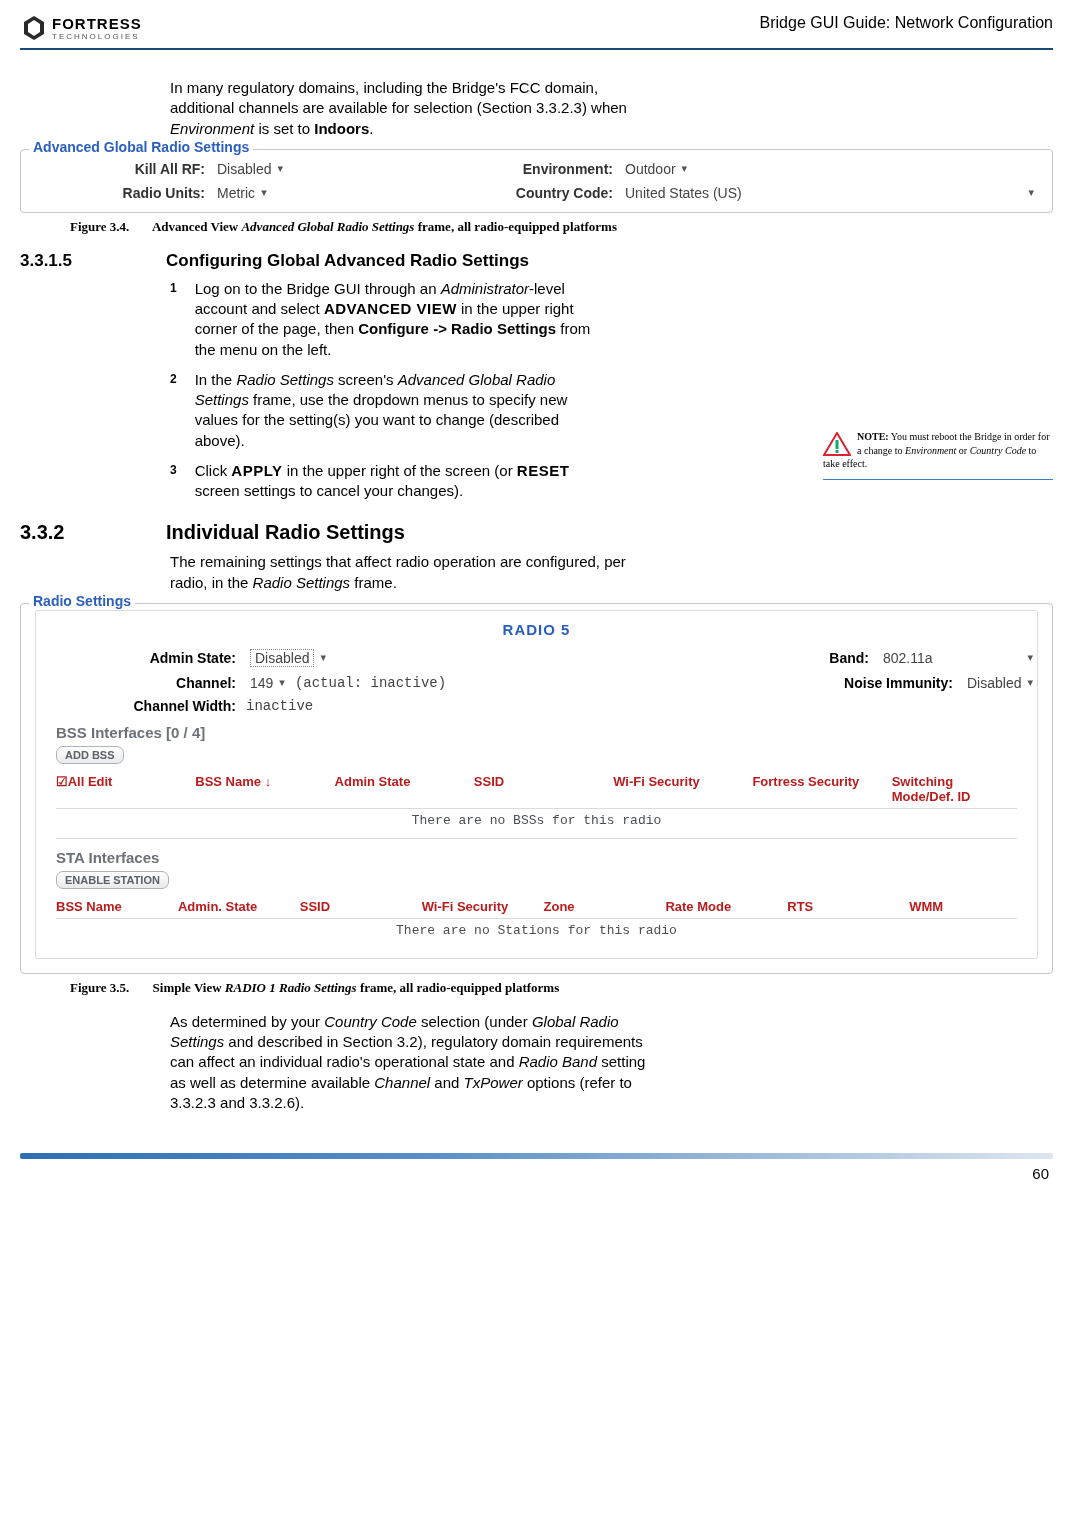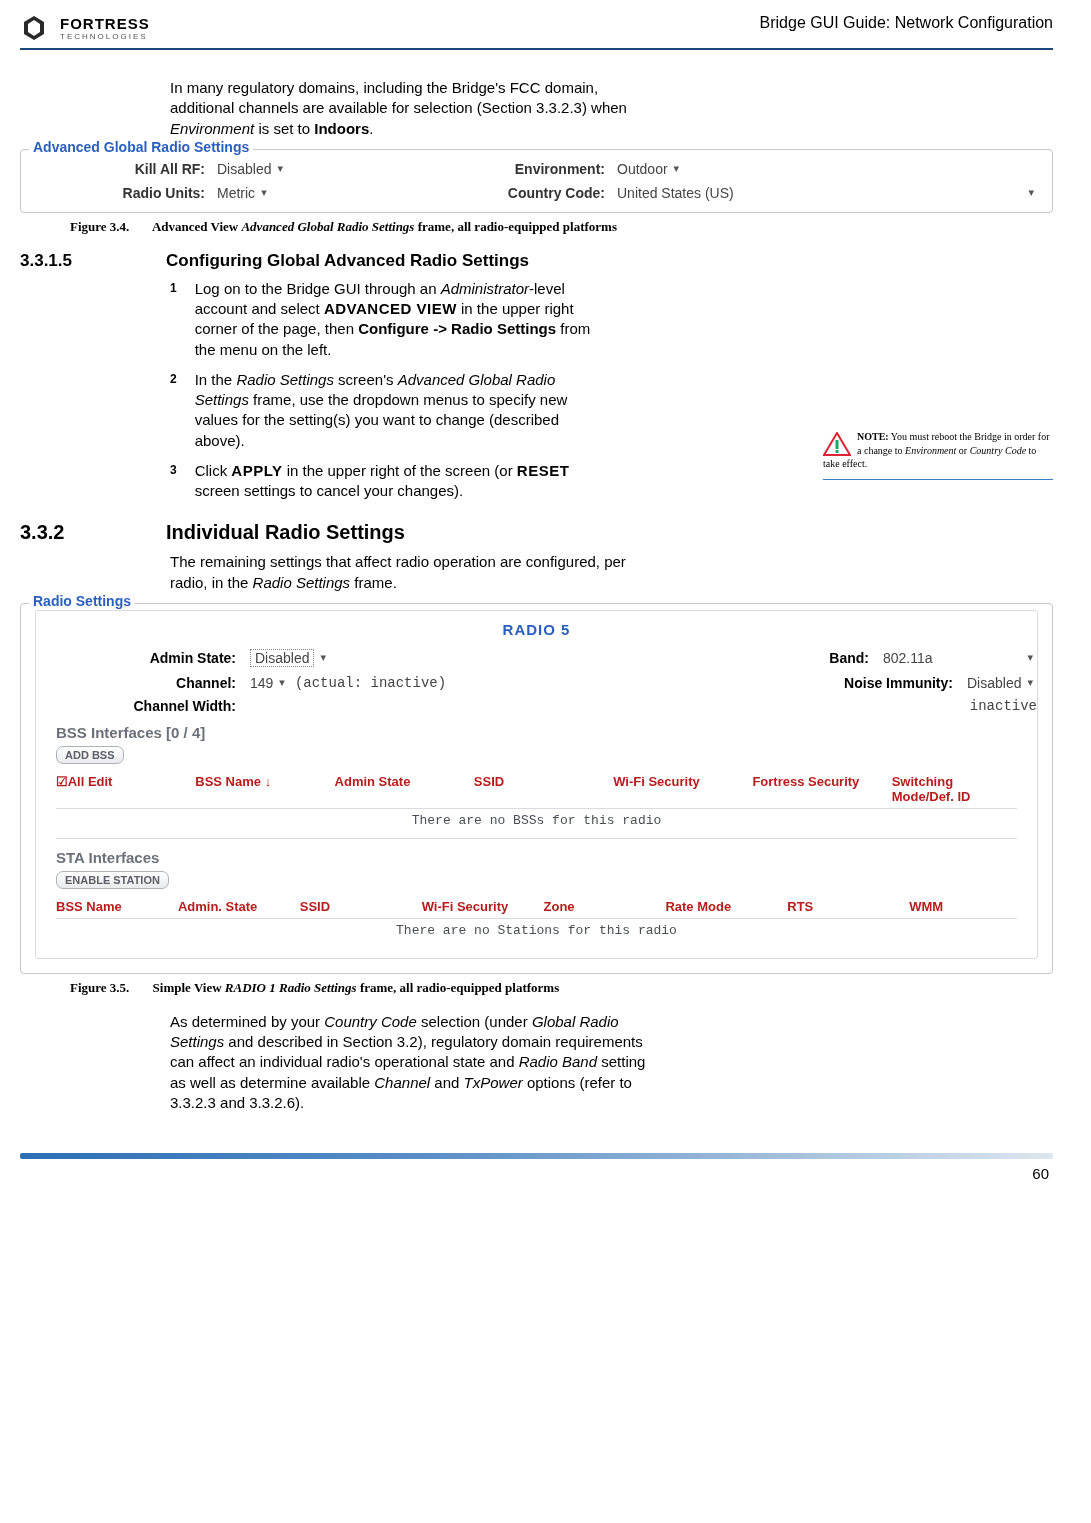--- a/index.html
+++ b/index.html
@@ -18,21 +18,21 @@
   .header-row {
     display: flex;
     align-items: flex-start;
     border-bottom: 2px solid #1a4a7a;
     padding-bottom: 6px;
     margin-bottom: 28px;
   }
   .logo-block {
     display: flex;
     align-items: center;
-    gap: 12px;
+    gap: 4px;
   }
   .doc-title-right {
     margin-left: auto;
     font-size: 16px;
     color: #000;
   }
   .body-para {
     margin: 0 0 10px 150px;
     max-width: 480px;
     line-height: 1.35;
@@ -50,21 +50,21 @@
     left: 8px;
     background: #fff;
     color: #2a5fbf;
     font-weight: bold;
     font-size: 14px;
     padding: 0 4px;
   }
   .settings-row {
     display: flex;
     align-items: center;
-    gap: 20px;
+    gap: 28px;
     font-size: 14px;
   }
   .settings-pair {
     display: flex;
     align-items: center;
     gap: 8px;
     min-width: 380px;
   }
   .settings-label {
     font-weight: bold;
@@ -162,21 +162,20 @@
     color: #2a5fbf;
     font-size: 15px;
     letter-spacing: 1px;
     margin: 4px 0 10px 0;
   }
   .rs-row {
     display: flex;
     align-items: center;
     font-size: 14px;
     margin-bottom: 6px;
-    justify-content: space-between;
   }
   .rs-label {
     width: 200px;
     text-align: right;
     font-weight: bold;
     padding-right: 10px;
   }
   .rs-val { color: #444; }
   .rs-col2 { margin-left: auto; display:flex; align-items:center; }
   .rs-label2 {

